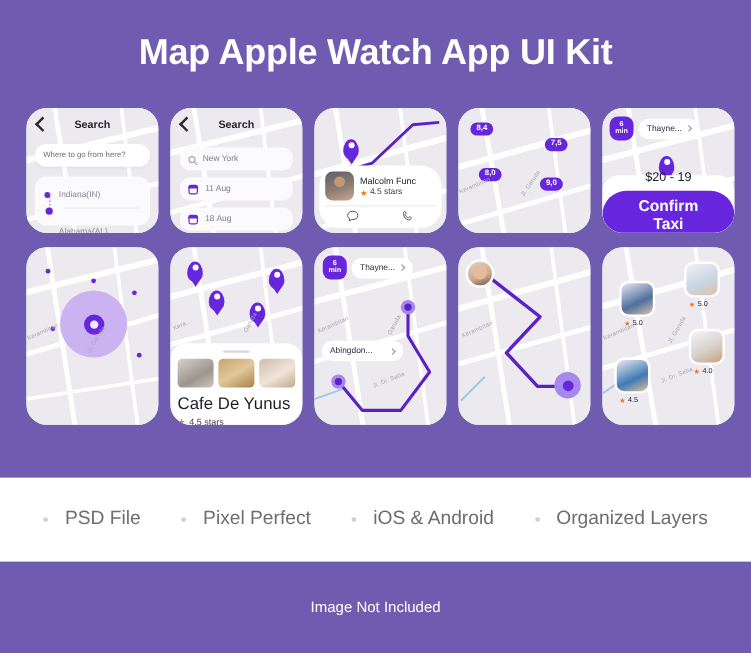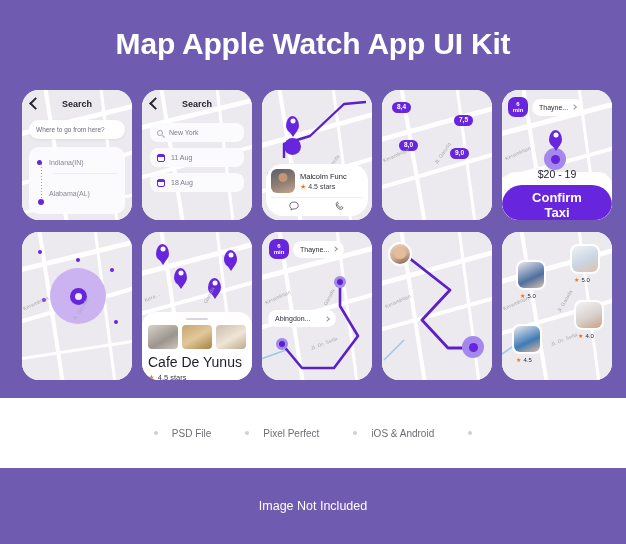--- a/index.html
+++ b/index.html
@@ -24,21 +24,21 @@
 
   
   .grid {
     position: absolute;
     left: 22px; top: 90px;
     width: 582px;
     display: flex; flex-direction: column; gap: 12px;
   }
   .row { display: flex; gap: 10px; }
   .card {
-    width: 110px; height: 130px;
+    width: 110px; height: 104px;
     background: #f1eff4;
     border-radius: 17px;
     position: relative;
     overflow: hidden;
     flex: none;
   }
   .row-2 .card { height: 148px; }
 
   
   .map {
@@ -367,21 +367,21 @@
 
   
   .features {
     position: absolute; left: 0; right: 0; top: 398px;
     height: 70px; background: #ffffff;
     display: flex; align-items: center; justify-content: center;
     gap: 34px;
   }
   .feature {
     display: flex; align-items: center; gap: 14px;
-    font-size: 10px; color: #6d6d73;
+    font-size: 16px; color: #6d6d73;
   }
   .feature-dot {
     width: 4px; height: 4px; border-radius: 50%;
     background: #cfcfd4; flex: none;
   }
   .notice {
     position: absolute; left: 0; right: 0; top: 468px; bottom: 0;
     display: flex; align-items: center; justify-content: center;
     color: #ffffff; font-size: 12.5px;
   }
@@ -715,16 +715,17 @@
   <div class="feature">
     <span class="feature-dot"></span>
     <span>Pixel Perfect</span>
   </div>
   <div class="feature">
     <span class="feature-dot"></span>
     <span>iOS &amp; Android</span>
   </div>
   <div class="feature">
     <span class="feature-dot"></span>
+    <span>Organized Layers</span>
   </div>
 </div>
 
 <div class="notice">Image Not Included</div>
 
 </body></html>

